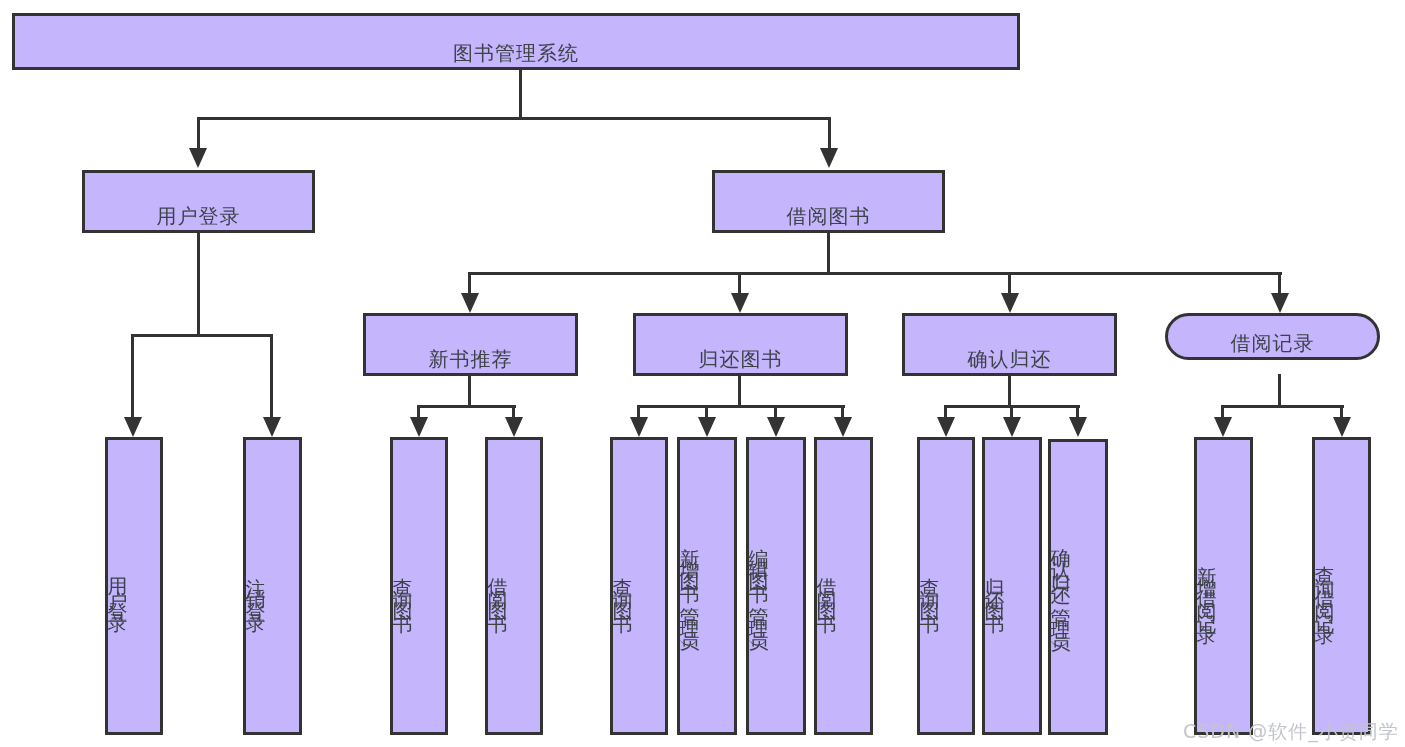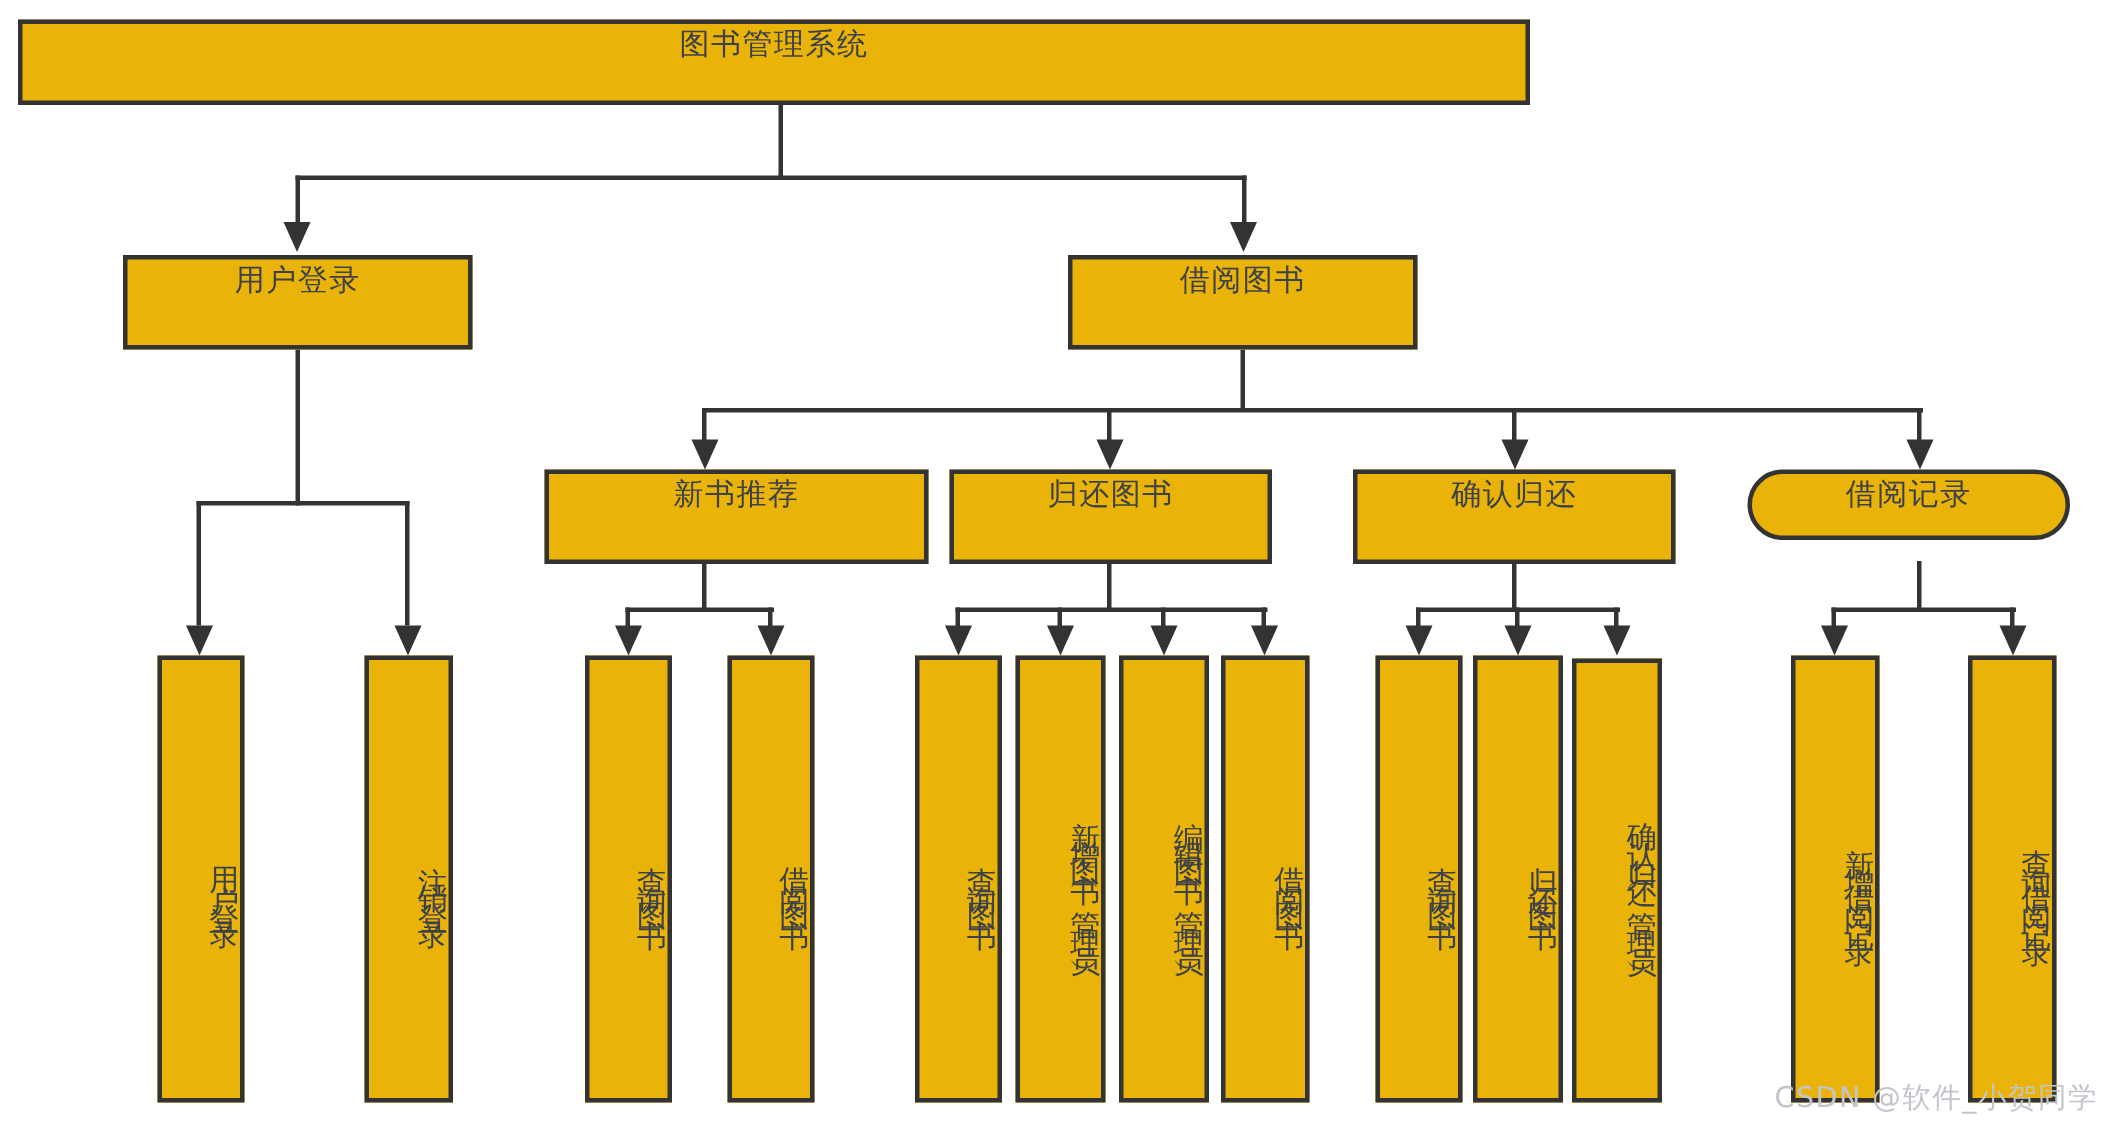--- a/index.html
+++ b/index.html
@@ -2,21 +2,21 @@
 <html><head>
 <meta charset="utf-8">
 <style>
   html,body{margin:0;padding:0;background:#ffffff;}
   #canvas{
     position:relative;width:1405px;height:747px;background:#ffffff;
     font-family:"DejaVu Sans",sans-serif;color:#3d4249;overflow:hidden;
   }
   .box{
     position:absolute;box-sizing:border-box;border:3px solid #333333;
-    background:#eab308;display:flex;align-items:flex-start;justify-content:center;
+    background:#c4b5fd;display:flex;align-items:flex-end;justify-content:center;
     z-index:2;
   }
   .h{font-size:20px;letter-spacing:1px;white-space:nowrap;}
   .v{
     writing-mode:vertical-rl;text-orientation:mixed;
     font-size:20px;letter-spacing:12px;line-height:1;
   }
   .vl{position:absolute;width:3px;background:#333333;z-index:1;}
   .hl{position:absolute;height:3px;background:#333333;z-index:1;}
   .ar{
@@ -70,21 +70,21 @@
   <div class="hl" style="left:468px;top:272px;width:814px;"></div>
   <div class="vl" style="left:468px;top:272px;height:24px;"></div>
   <div class="ar" style="left:461px;top:293px;"></div>
   <div class="vl" style="left:738px;top:272px;height:24px;"></div>
   <div class="ar" style="left:731px;top:293px;"></div>
   <div class="vl" style="left:1008px;top:272px;height:24px;"></div>
   <div class="ar" style="left:1001px;top:293px;"></div>
   <div class="vl" style="left:1278px;top:272px;height:24px;"></div>
   <div class="ar" style="left:1271px;top:293px;"></div>
 
-  <div class="box h" style="left:363px;top:313px;width:256px;height:63px;">
+  <div class="box h" style="left:363px;top:313px;width:215px;height:63px;">
     <span>新书推荐</span>
   </div>
   <div class="box h" style="left:633px;top:313px;width:215px;height:63px;">
     <span>归还图书</span>
   </div>
   <div class="box h" style="left:902px;top:313px;width:215px;height:63px;">
     <span>确认归还</span>
   </div>
   <div class="box h" style="left:1165px;top:313px;width:215px;height:47px;border-radius:30px;">
     <span>借阅记录</span>

